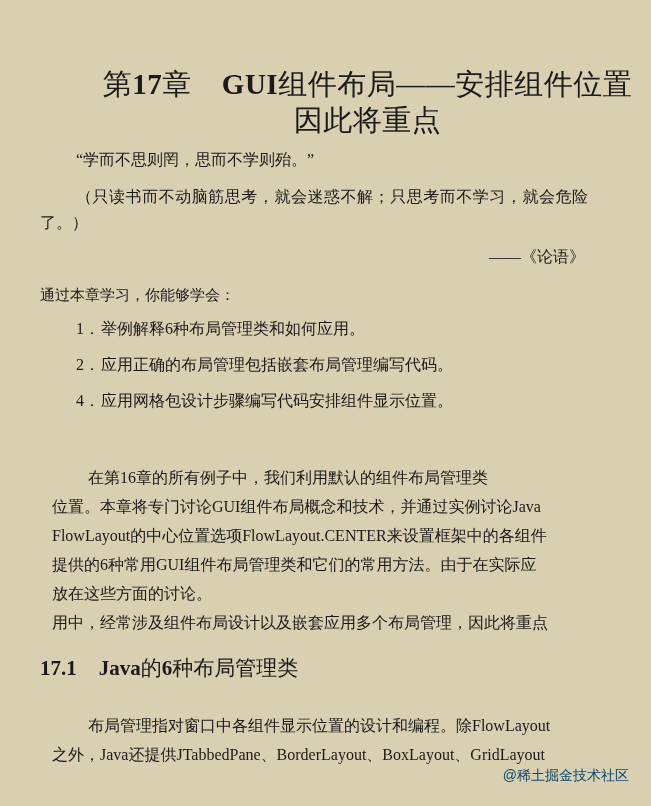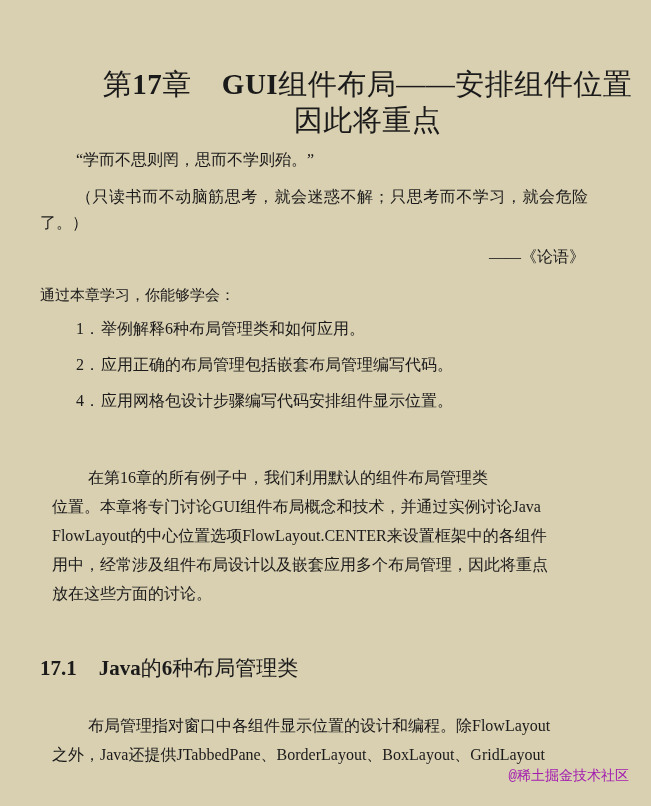--- a/index.html
+++ b/index.html
@@ -115,23 +115,23 @@
       line-height: 28px;
       font-weight: normal;
       white-space: nowrap;
     }
     .section-heading .b { font-weight: bold; }
     .section-heading .gap { display: inline-block; width: 22px; }
     .watermark {
       position: absolute;
       right: 22px;
       top: 767px;
-      font-family: Liberation Mono, monospace;
+      font-family: Liberation Sans, sans-serif;
       font-size: 14px;
-      color: #a21caf;
+      color: #0c4a6e;
       white-space: nowrap;
     }
   </style>
 </head>
 <body>
 
 <div class="page">
 
   <h1 class="chapter-title">
     <span class="t-line"><span>第</span><span class="b">17</span><span>章</span><span class="gap"></span><span class="b">GUI</span><span>组件布局——安排组件位置</span></span>
@@ -149,22 +149,23 @@
   <ol class="objectives">
     <li><span class="num">1．</span><span>举例解释6种布局管理类和如何应用。</span></li>
     <li><span class="num">2．</span><span>应用正确的布局管理包括嵌套布局管理编写代码。</span></li>
     <li><span class="num">4．</span><span>应用网格包设计步骤编写代码安排组件显示位置。</span></li>
   </ol>
 
   <div class="para para1">
     <span class="line first">在第16章的所有例子中，我们利用默认的组件布局管理类</span>
     <span class="line rest">位置。本章将专门讨论GUI组件布局概念和技术，并通过实例讨论Java</span>
     <span class="line rest">FlowLayout的中心位置选项FlowLayout.CENTER来设置框架中的各组件</span>
+    <span class="line rest">提供的6种常用GUI组件布局管理类和它们的常用方法。由于在实际应</span>
+    <span class="line rest">放在这些方面的讨论。</span>
     <span class="line rest">用中，经常涉及组件布局设计以及嵌套应用多个布局管理，因此将重点</span>
-    <span class="line rest">放在这些方面的讨论。</span>
   </div>
 
   <h2 class="section-heading"><span class="b">17.1</span><span class="gap"></span><span class="b">Java</span><span>的</span><span class="b">6</span><span>种布局管理类</span></h2>
 
   <div class="para para2">
     <span class="line first">布局管理指对窗口中各组件显示位置的设计和编程。除FlowLayout</span>
     <span class="line rest">之外，Java还提供JTabbedPane、BorderLayout、BoxLayout、GridLayout</span>
   </div>
 
   <div class="watermark">@稀土掘金技术社区</div>

